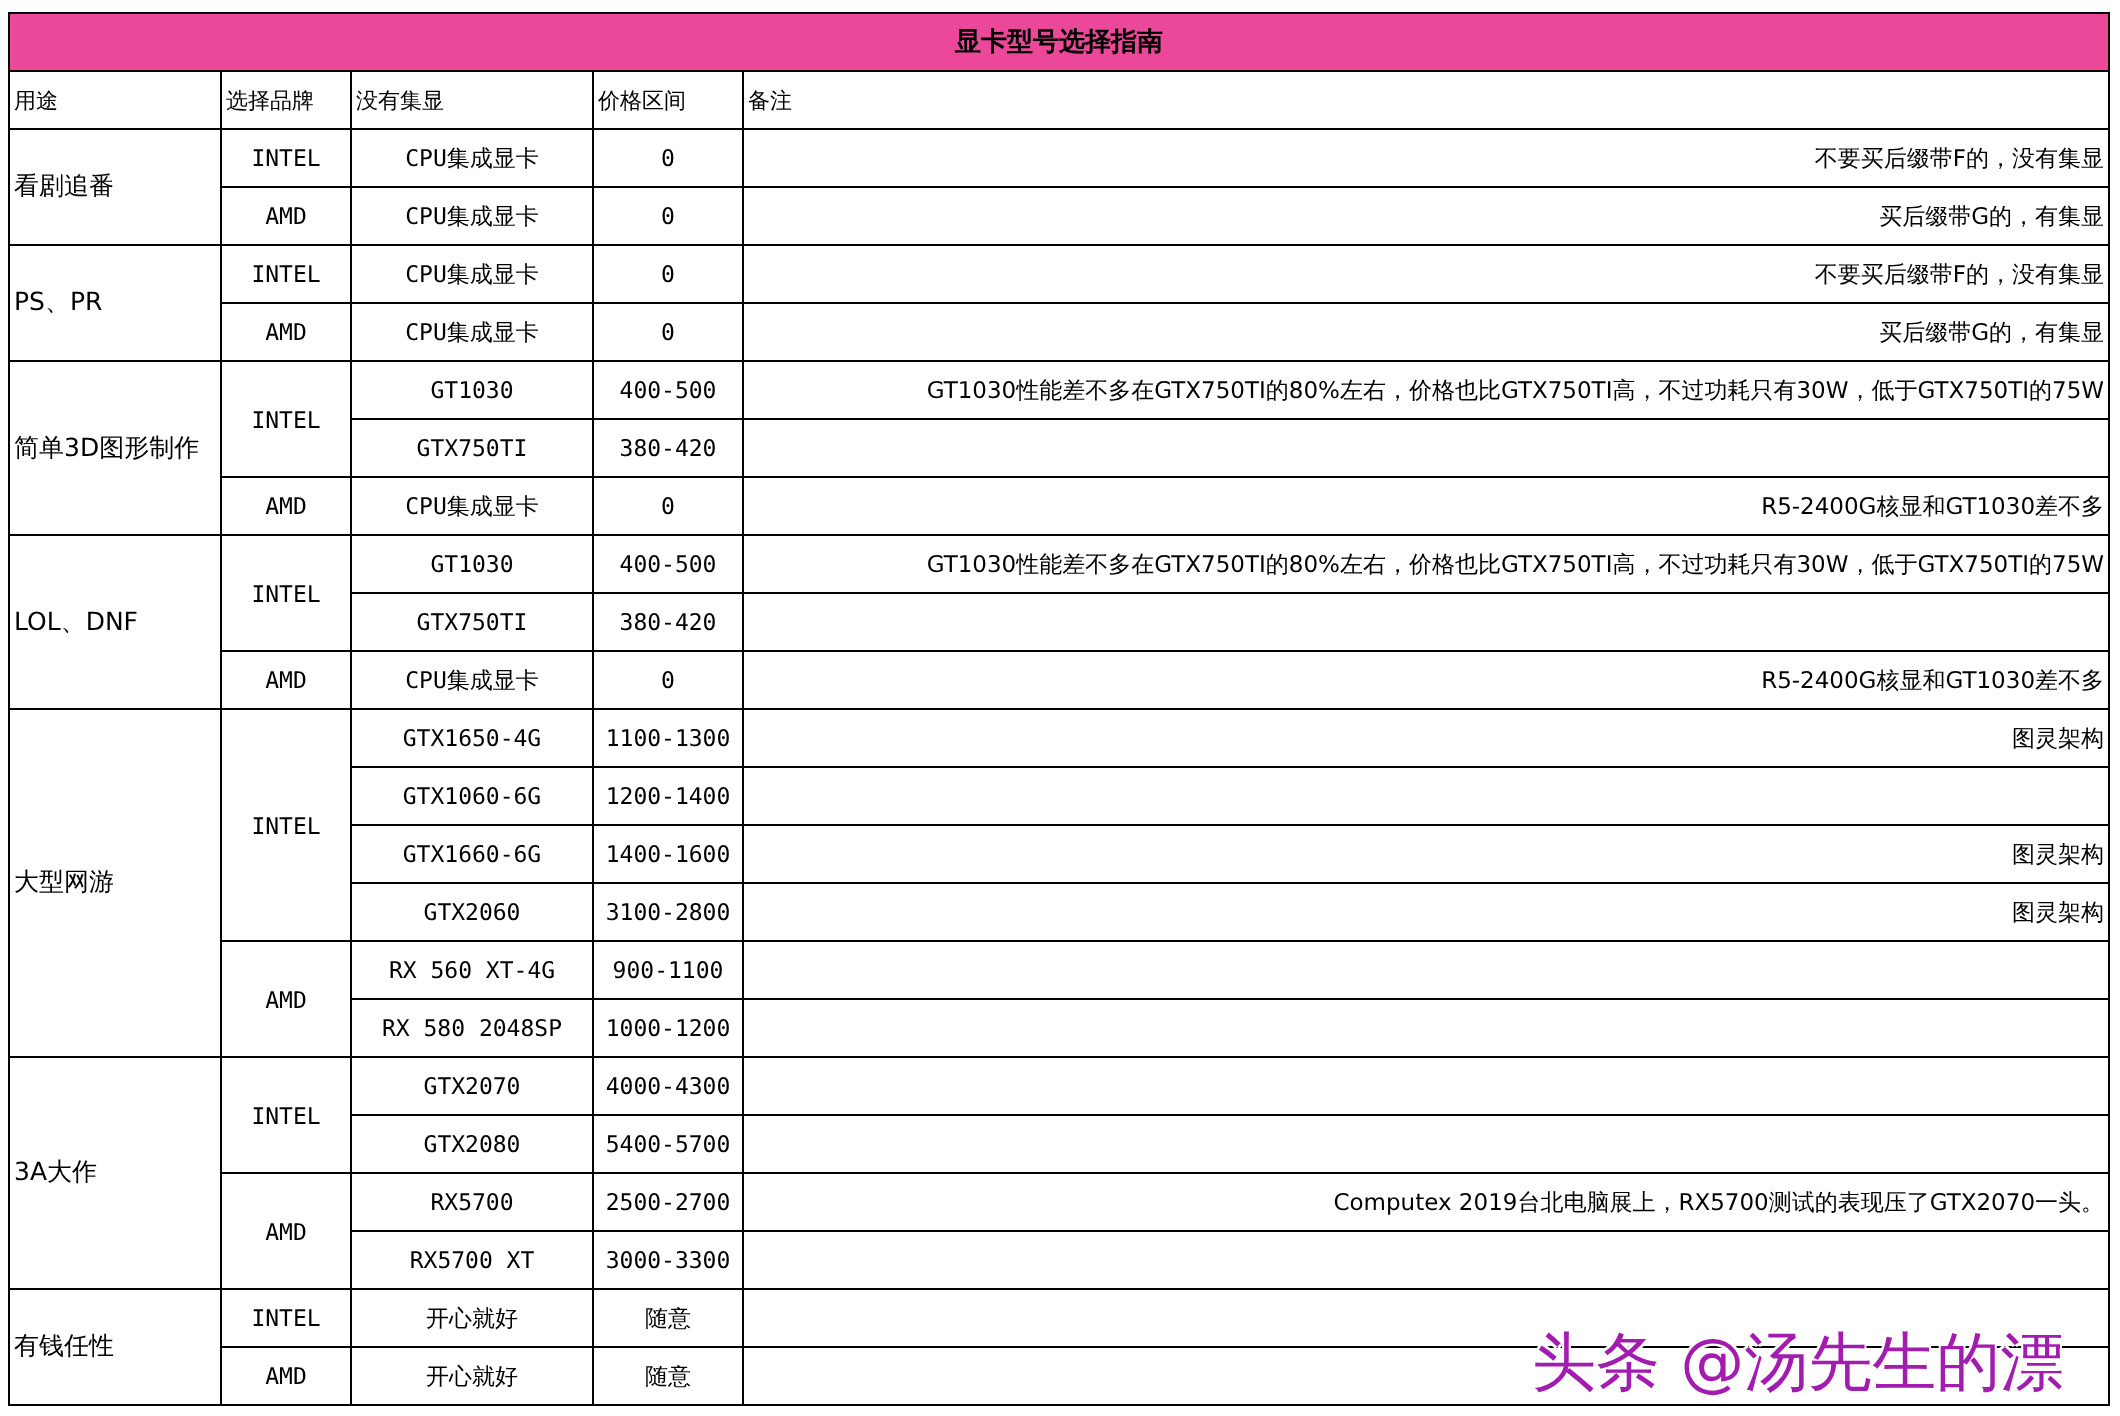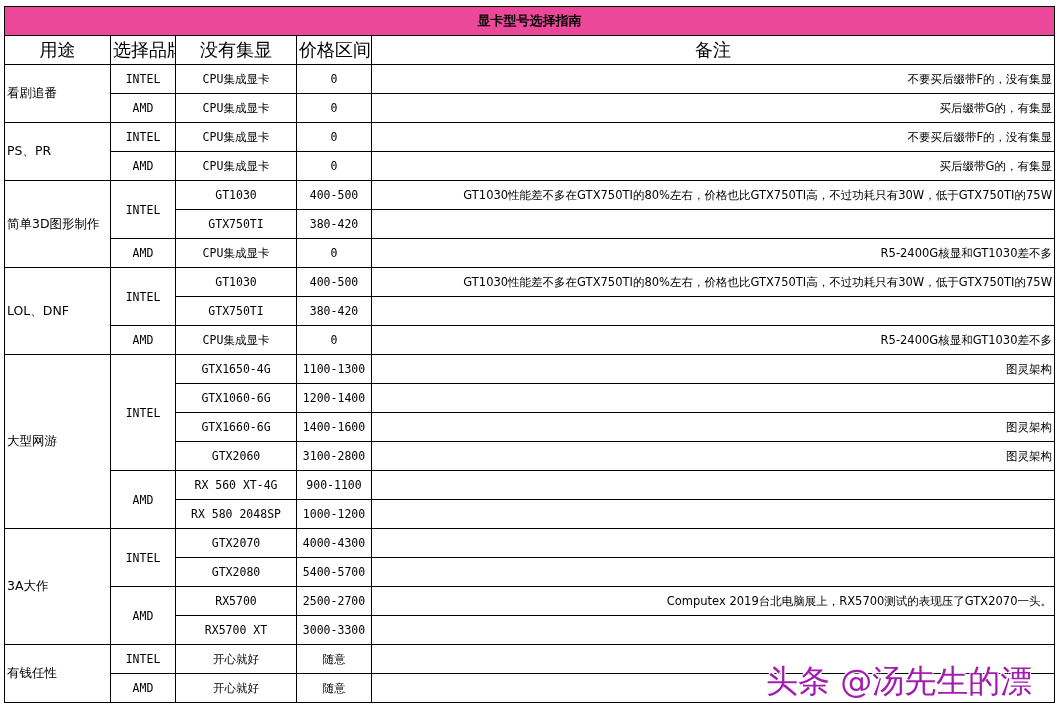--- a/index.html
+++ b/index.html
@@ -8,21 +8,21 @@
   table.guide {
     position: absolute; left: 4px; top: 6px; width: 1050px;
     border-collapse: collapse; table-layout: fixed; font-size: 12px;
   }
   table.guide td, table.guide th {
     border: 1px solid #000; height: 28px; padding: 0 2px; white-space: nowrap; overflow: hidden;
   }
   th.title-cell {
     background: #ec4899; font-weight: bold; font-size: 13px; text-align: center; height: 28px;
   }
-  th.colhead { font-weight: normal; text-align: center; font-size: 18px; }
+  th.colhead { font-weight: normal; text-align: left; font-size: 11px; }
   td.mono { font-family: "DejaVu Sans Mono", "Liberation Mono", monospace; font-size: 11.5px; text-align: center; }
   td.note { text-align: right; font-size: 11.5px; padding-left: 2px; }
   td.usage { text-align: left; font-size: 12.5px; }
   .watermark {
     position: absolute; left: 766px; top: 660px; font-size: 32px; color: #a21caf;
     text-shadow: 1px 1px 0 #fff, -1px -1px 0 #fff, 1px -1px 0 #fff, -1px 1px 0 #fff;
     font-family: "DejaVu Sans", sans-serif; letter-spacing: 0px;
   }
 </style>
 </head>

